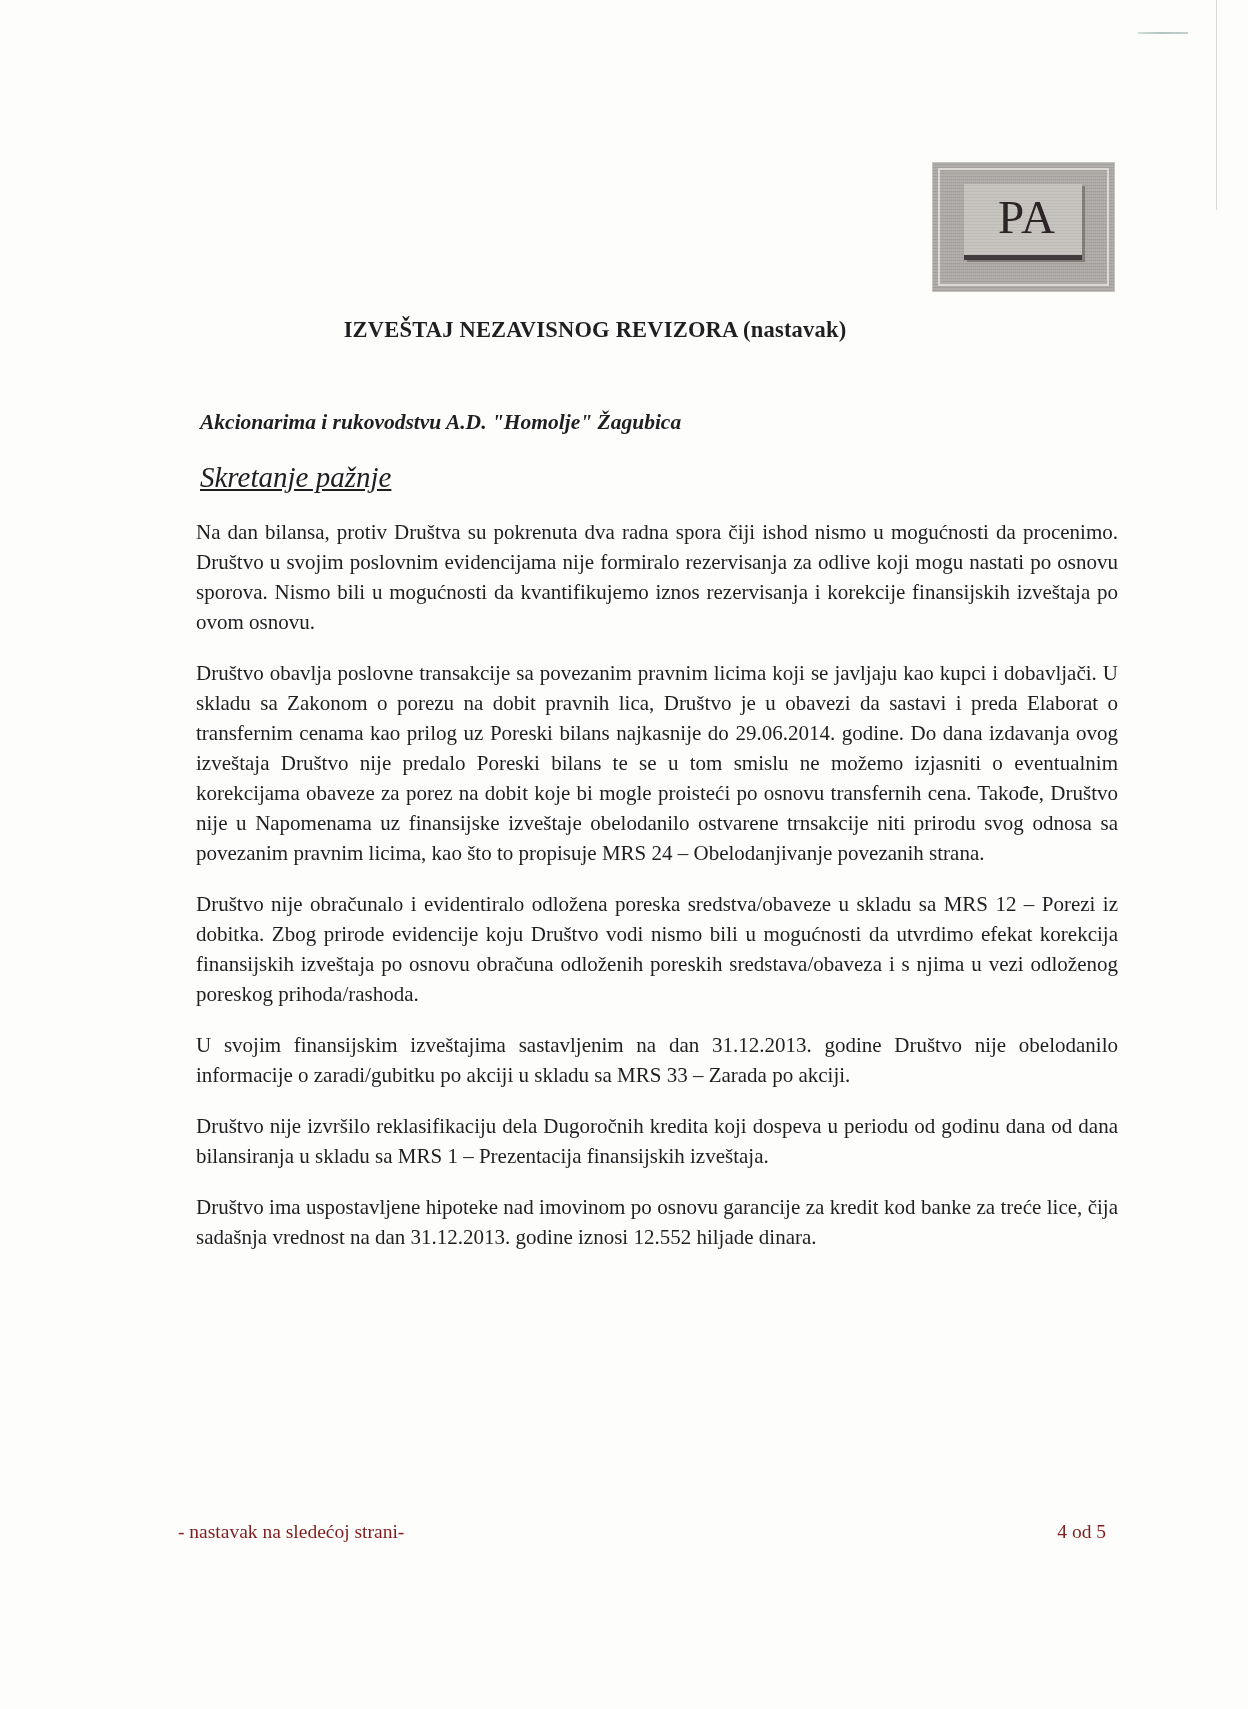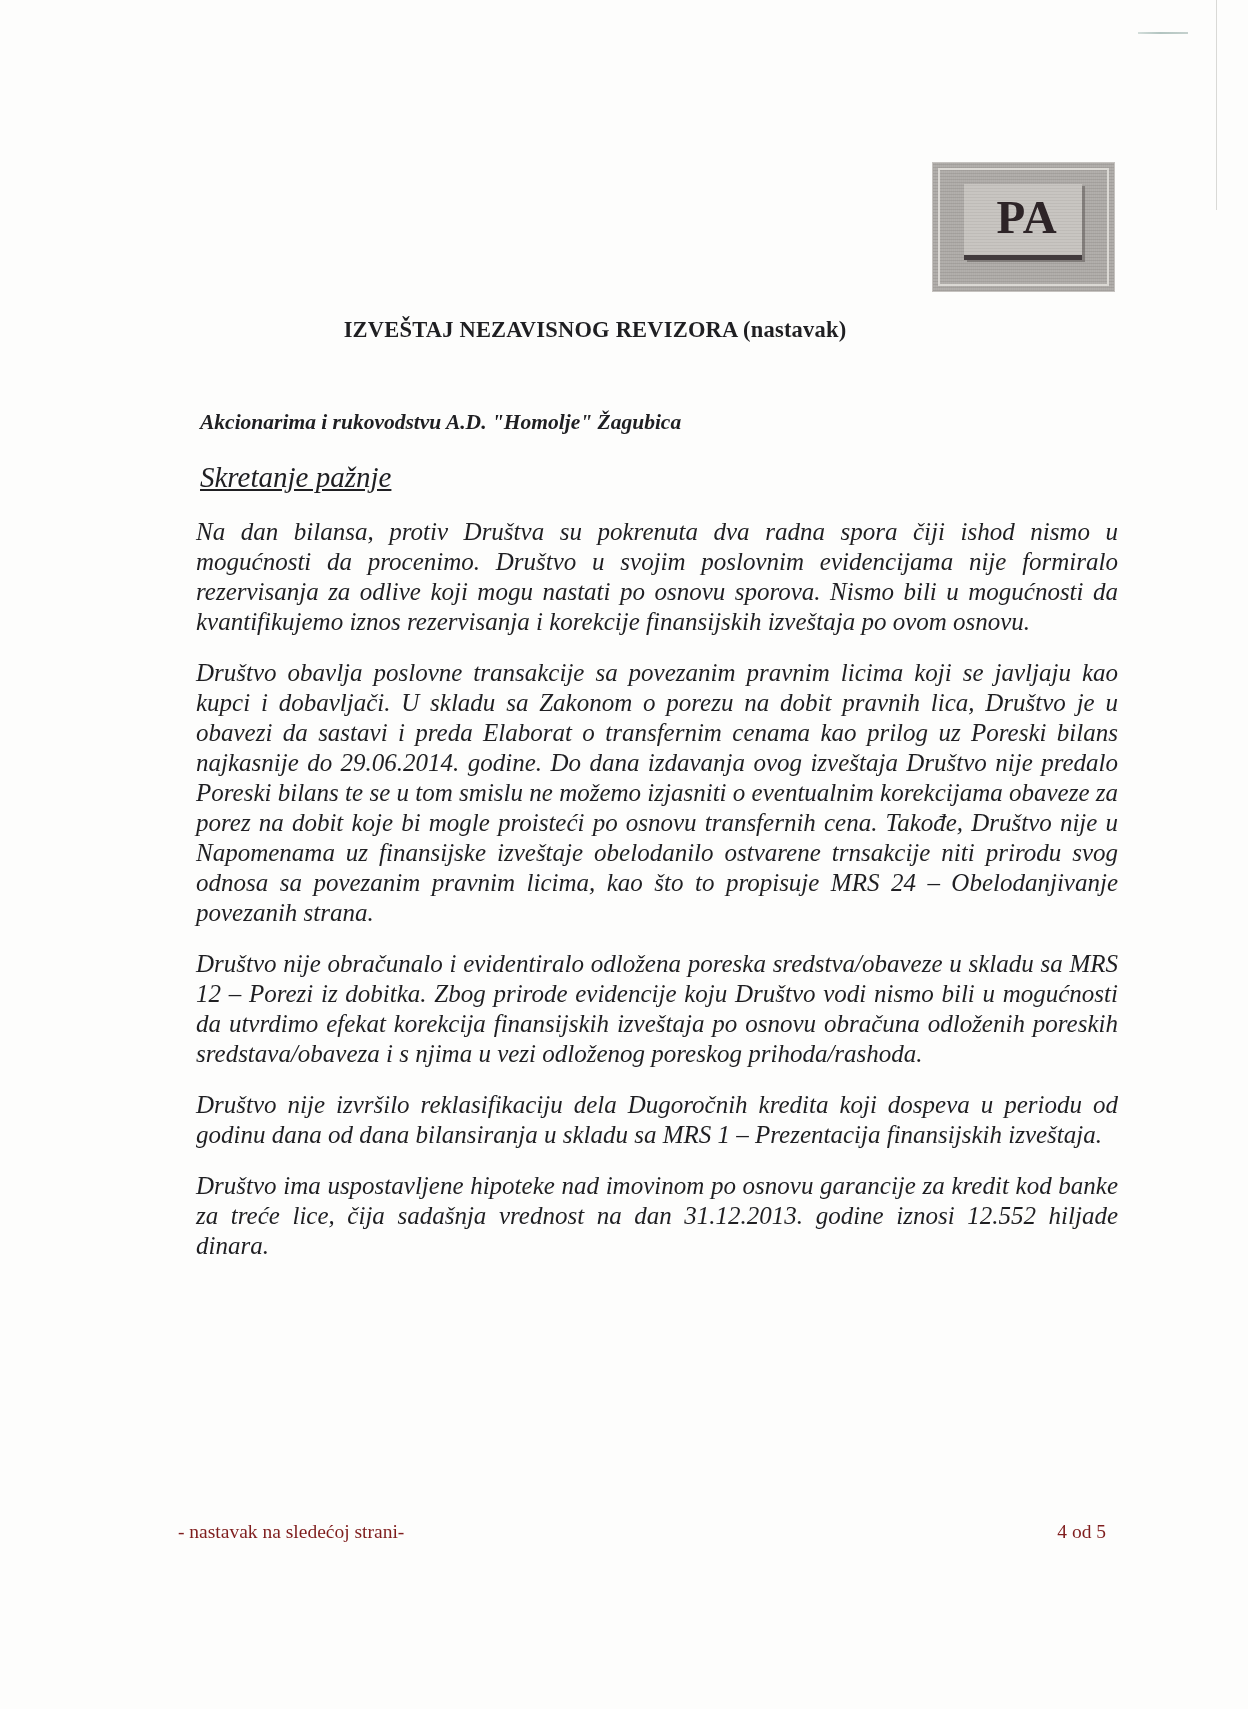--- a/index.html
+++ b/index.html
@@ -65,21 +65,21 @@
     box-sizing: border-box;
     background: #c8c5c1;
     background-image: repeating-linear-gradient(0deg, rgba(120,116,112,.12) 0 1px, transparent 1px 3px);
     border-bottom: 5px solid #423b3d;
     box-shadow: 3px 2px 0 rgba(95,90,88,.55);
     display: flex;
     align-items: center;
     justify-content: center;
   }
   .logo-pa {
-    font-weight: bold;
+    font-weight: normal;
     font-size: 47px;
     line-height: 1;
     letter-spacing: 1px;
     color: #2d2427;
     transform: translateY(-2px);
     margin-left: 8px;
   }
 
   
   .title {
@@ -114,24 +114,23 @@
 
   
   .body-text {
     position: absolute;
     left: 196px;
     top: 517px;
     width: 922px;
   }
   .body-text p {
     margin: 0 0 21px 0;
-    font-size: 25px;
+    font-size: 21px;
     line-height: 30px;
     text-align: justify;
-    font-style: italic;
   }
 
   
   .footer {
     position: absolute;
     left: 178px;
     right: 142px;
     top: 1521px;
     display: flex;
     justify-content: space-between;
@@ -157,20 +156,21 @@
   <h1 class="title">IZVEŠTAJ NEZAVISNOG REVIZORA (nastavak)</h1>
 
   <p class="addressee">Akcionarima i rukovodstvu A.D. "Homolje" Žagubica</p>
 
   <p class="section-heading">Skretanje pažnje</p>
 
   <div class="body-text">
     <p>Na dan bilansa, protiv Društva su pokrenuta dva radna spora čiji ishod nismo u mogućnosti da procenimo. Društvo u svojim poslovnim evidencijama nije formiralo rezervisanja za odlive koji mogu nastati po osnovu sporova. Nismo bili u mogućnosti da kvantifikujemo iznos rezervisanja i korekcije finansijskih izveštaja po ovom osnovu.</p>
     <p>Društvo obavlja poslovne transakcije sa povezanim pravnim licima koji se javljaju kao kupci i dobavljači. U skladu sa Zakonom o porezu na dobit pravnih lica, Društvo je u obavezi da sastavi i preda Elaborat o transfernim cenama kao prilog uz Poreski bilans najkasnije do 29.06.2014. godine. Do dana izdavanja ovog izveštaja Društvo nije predalo Poreski bilans te se u tom smislu ne možemo izjasniti o eventualnim korekcijama obaveze za porez na dobit koje bi mogle proisteći po osnovu transfernih cena. Takođe, Društvo nije u Napomenama uz finansijske izveštaje obelodanilo ostvarene trnsakcije niti prirodu svog odnosa sa povezanim pravnim licima, kao što to propisuje MRS 24 – Obelodanjivanje povezanih strana.</p>
     <p>Društvo nije obračunalo i evidentiralo odložena poreska sredstva/obaveze u skladu sa MRS 12 – Porezi iz dobitka. Zbog prirode evidencije koju Društvo vodi nismo bili u mogućnosti da utvrdimo efekat korekcija finansijskih izveštaja po osnovu obračuna odloženih poreskih sredstava/obaveza i s njima u vezi odloženog poreskog prihoda/rashoda.</p>
+    <p>U svojim finansijskim izveštajima sastavljenim na dan 31.12.2013. godine Društvo nije obelodanilo informacije o zaradi/gubitku po akciji u skladu sa MRS 33 – Zarada po akciji.</p>
     <p>Društvo nije izvršilo reklasifikaciju dela Dugoročnih kredita koji dospeva u periodu od godinu dana od dana bilansiranja u skladu sa MRS 1 – Prezentacija finansijskih izveštaja.</p>
     <p>Društvo ima uspostavljene hipoteke nad imovinom po osnovu garancije za kredit kod banke za treće lice, čija sadašnja vrednost na dan 31.12.2013. godine iznosi 12.552 hiljade dinara.</p>
   </div>
 
   <div class="footer">
     <span>- nastavak na sledećoj strani-</span>
     <span>4 od 5</span>
   </div>
 
 </div>

